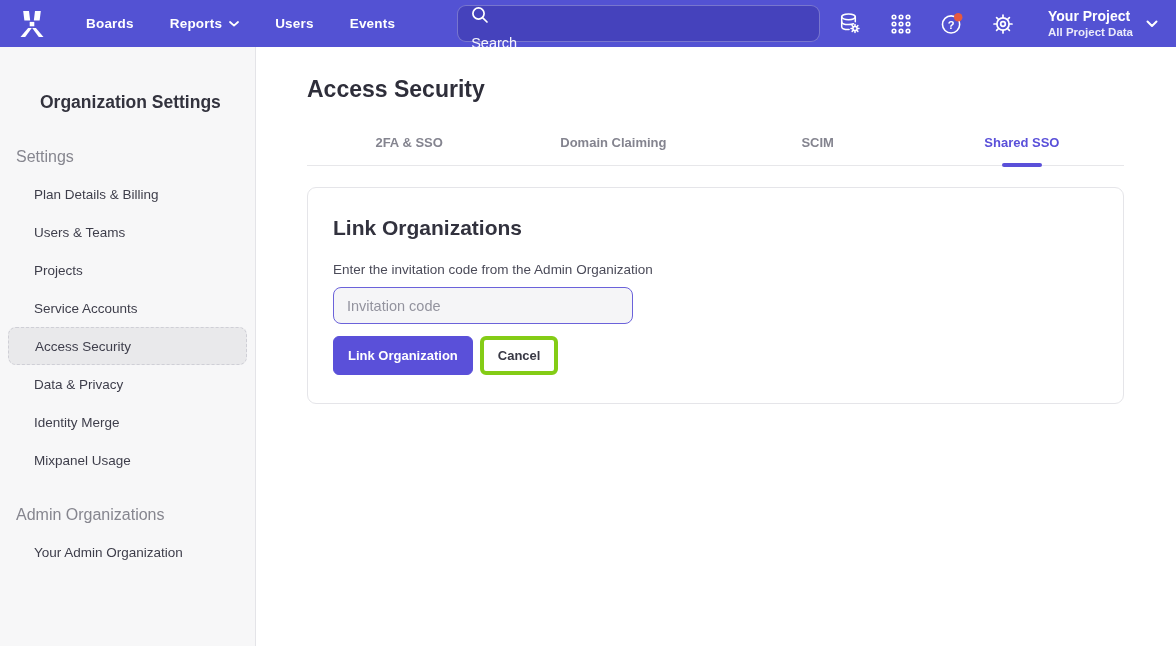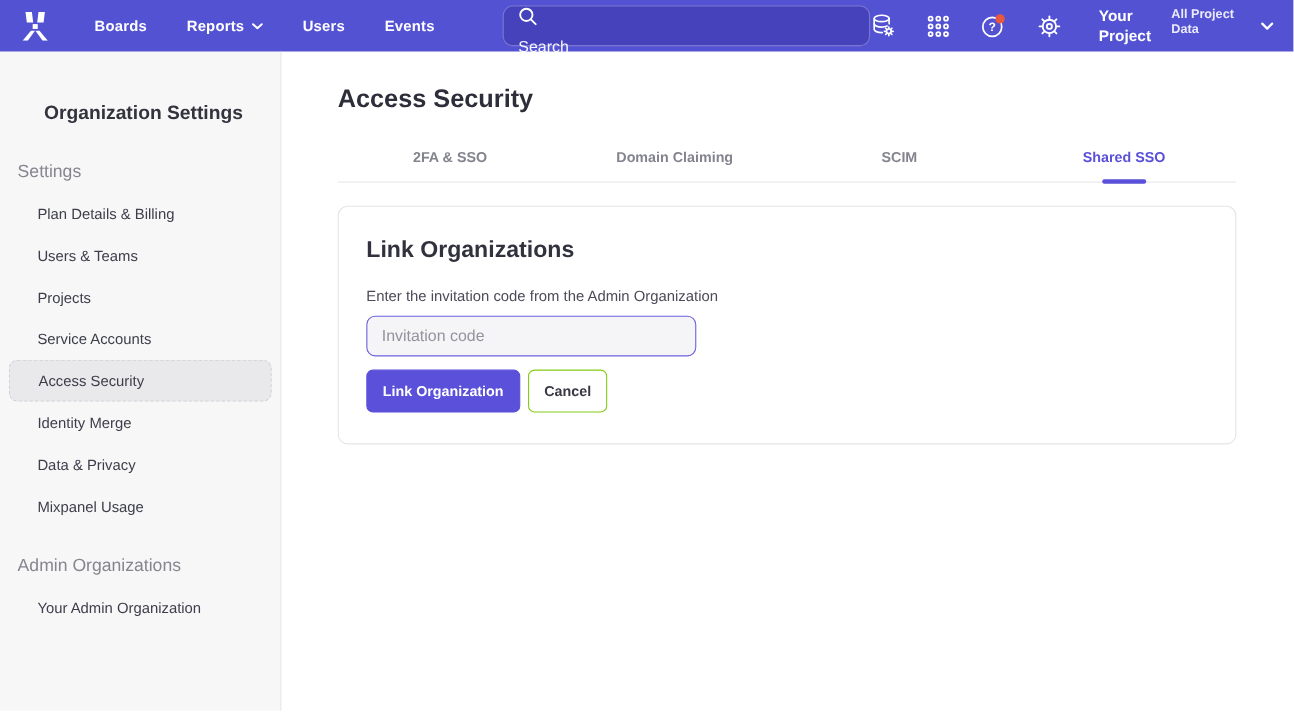--- a/index.html
+++ b/index.html
@@ -43,21 +43,21 @@
     padding: 0 13px;
     color: rgba(255,255,255,0.95);
     font-size: 14.5px;
     cursor: text;
     flex-direction: column;
   }
   .searchbox .shortcut { color: rgba(255,255,255,0.95); }
   .nav-right { margin-left: auto; display: flex; align-items: center; gap: 27px; }
   .nav-icon { width: 24px; height: 26px; display: flex; align-items: center; justify-content: center; cursor: pointer; position: relative; }
   .project-picker { display: flex; align-items: center; gap: 13px; cursor: pointer; margin-left: 6px; }
-  .project-texts { display: flex; line-height: 1.25; }
+  .project-texts { display: flex; flex-direction: column; line-height: 1.25; }
   .project-name { color: #ffffff; font-size: 14px; font-weight: 700; }
   .project-sub { color: rgba(255,255,255,0.88); font-size: 11.5px; font-weight: 700; }
 
   
   .shell { display: flex; height: 599px; }
 
   
   .sidebar {
     width: 256px;
     flex: 0 0 256px;
@@ -174,21 +174,21 @@
     border-radius: 6px;
     font-size: 13px;
     font-weight: 600;
     font-family: "Liberation Sans", "DejaVu Sans", sans-serif;
     padding: 0 14px;
     cursor: pointer;
     display: inline-flex;
     align-items: center;
   }
   .btn.primary { background: #5a50d9; border: 1px solid #5a50d9; color: #ffffff; }
-  .btn.secondary { background: #ffffff; border: 1px solid #84cc16; color: #383844; }
+  .btn.secondary { background: #ffffff; border: 4px solid #84cc16; color: #383844; }
 
   svg { display: block; }
 </style>
 </head>
 <body>
 
 <div class="navbar">
   <div class="logo">
     <svg width="28" height="26" viewBox="0 0 28 26" fill="#ffffff">
       <path d="M5.2 0 H11 L12.2 9.4 H6.4 Z"></path>
@@ -320,24 +320,24 @@
     <div class="side-item">
         <span>Projects</span>
       </div>
     <div class="side-item">
         <span>Service Accounts</span>
       </div>
     <div class="side-item active">
         <span>Access Security</span>
       </div>
     <div class="side-item">
+        <span>Data &amp; Privacy</span>
+      </div>
+    <div class="side-item">
         <span>Identity Merge</span>
-      </div>
-    <div class="side-item">
-        <span>Data &amp; Privacy</span>
       </div>
     <div class="side-item">
         <span>Mixpanel Usage</span>
       </div>
 
     <div class="section-header second">Admin Organizations</div>
 
     <div class="side-item">
         <span>Your Admin Organization</span>
       </div>

